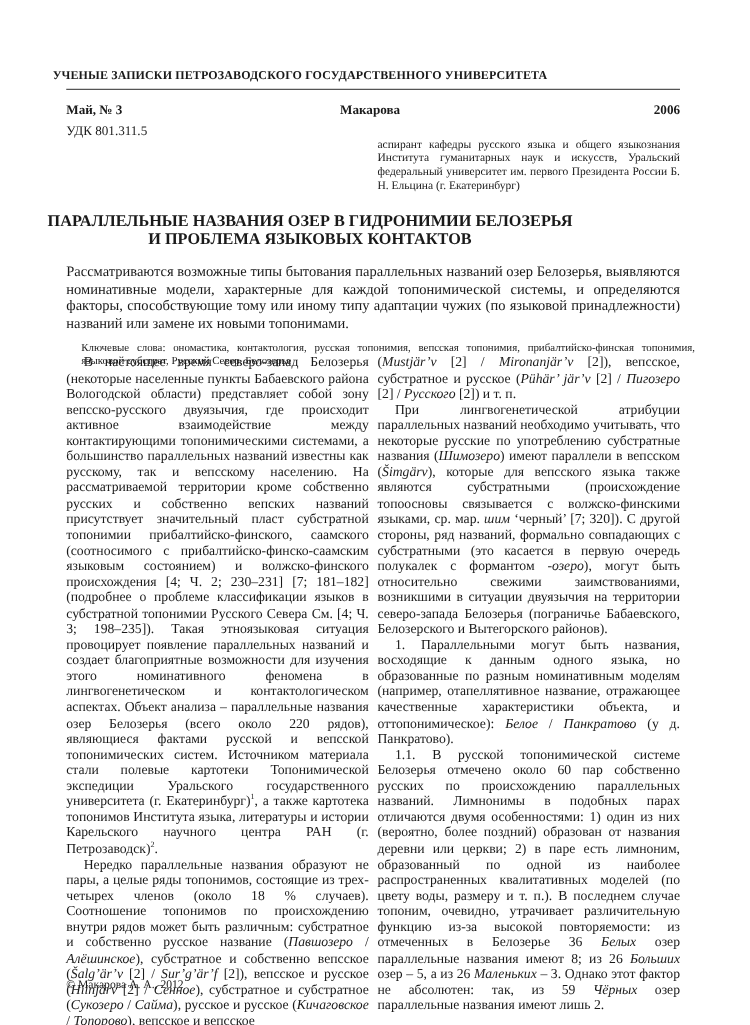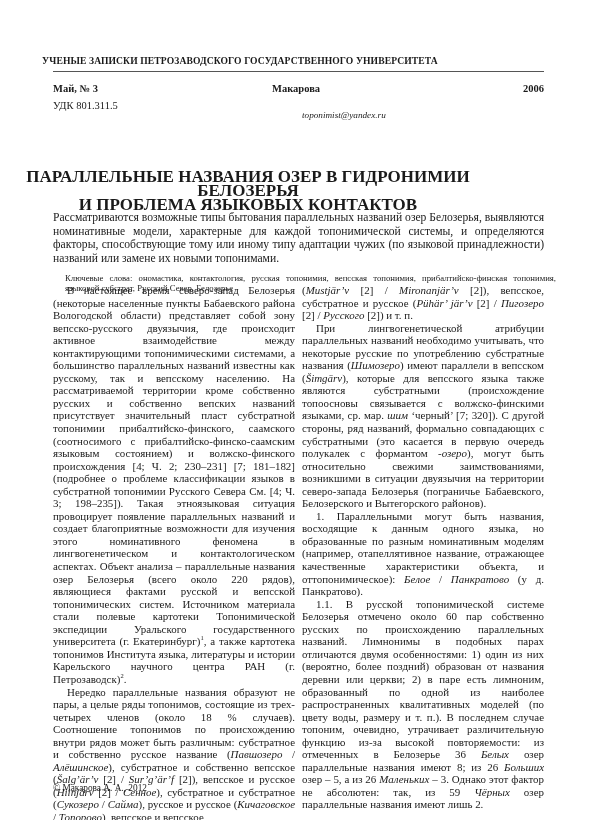--- a/index.html
+++ b/index.html
@@ -13,21 +13,21 @@
               font-weight: bold; font-size: 10.5px; }
   .meta-left { position: absolute; left: 0; top: 0; font-family: Liberation Serif, serif; }
   .meta-center { position: absolute; left: 219px; top: 0; }
   .meta-right { position: absolute; right: 0; top: 0; }
   .udc { position: absolute; top: 100px; left: 53px; font-size: 10.5px; }
   .author { position: absolute; top: 110px; left: 302px; width: 242px; font-size: 9.2px; line-height: 11px; }
   .author-name { text-align: right; font-weight: bold; font-size: 10px; letter-spacing: 0.3px; margin-bottom: 1px; }
   .author-affil { text-align: justify; text-align-last: left; }
   .author-email { font-style: italic; }
   .title { position: absolute; top: 170px; left: 0; width: 496px; text-align: center;
-           font-weight: bold; font-size: 17px; line-height: 14px; }
+           font-weight: bold; font-size: 13px; line-height: 14px; }
   .abstract { position: absolute; top: 211px; left: 53px; width: 491px; font-size: 11.6px;
               line-height: 13.6px; text-align: justify; }
   .keywords { position: absolute; top: 273px; left: 53px; width: 491px; font-size: 8.7px;
               line-height: 10.4px; text-align: justify; margin-left: 12px; }
   .col { position: absolute; top: 284px; width: 242px; font-size: 10.95px; line-height: 12.55px;
          text-align: justify; hyphens: manual; }
   .col p { margin: 0; text-indent: 14px; }
   .col p.cont { text-indent: 0; }
   .col-left { left: 53px; }
   .col-right { left: 302px; }
@@ -43,21 +43,21 @@
 
 <div class="meta-row">
   <span class="meta-left">Май, № 3</span>
   <span class="meta-center">Макарова</span>
   <span class="meta-right">2006</span>
 </div>
 
 <div class="udc">УДК 801.311.5</div>
 
 <div class="author">
-  <div class="author-email">toponimist@yandex.ru</div>
+  <div class="author-affil">аспирант кафедры русского языка и общего языкознания Института гуманитарных наук и искусств, Уральский федеральный университет им. первого Президента России Б. Н. Ельцина (г. Екатеринбург)</div>
 </div>
 
 <div class="title">
   <div>ПАРАЛЛЕЛЬНЫЕ НАЗВАНИЯ ОЗЕР В ГИДРОНИМИИ БЕЛОЗЕРЬЯ</div>
   <div>И ПРОБЛЕМА ЯЗЫКОВЫХ КОНТАКТОВ</div>
 </div>
 
 <div class="abstract">Рассматриваются возможные типы бытования параллельных названий озер Белозерья, выявляются номинативные модели, характерные для каждой топонимической системы, и определяются факторы, способствующие тому или иному типу адаптации чужих (по языковой принадлежности) названий или замене их новыми топонимами.</div>
 <div class="keywords">Ключевые слова: ономастика, контактология, русская топонимия, вепсская топонимия, прибалтийско-финская топонимия, языковой субстрат, Русский Север, Белозерье</div>
 

